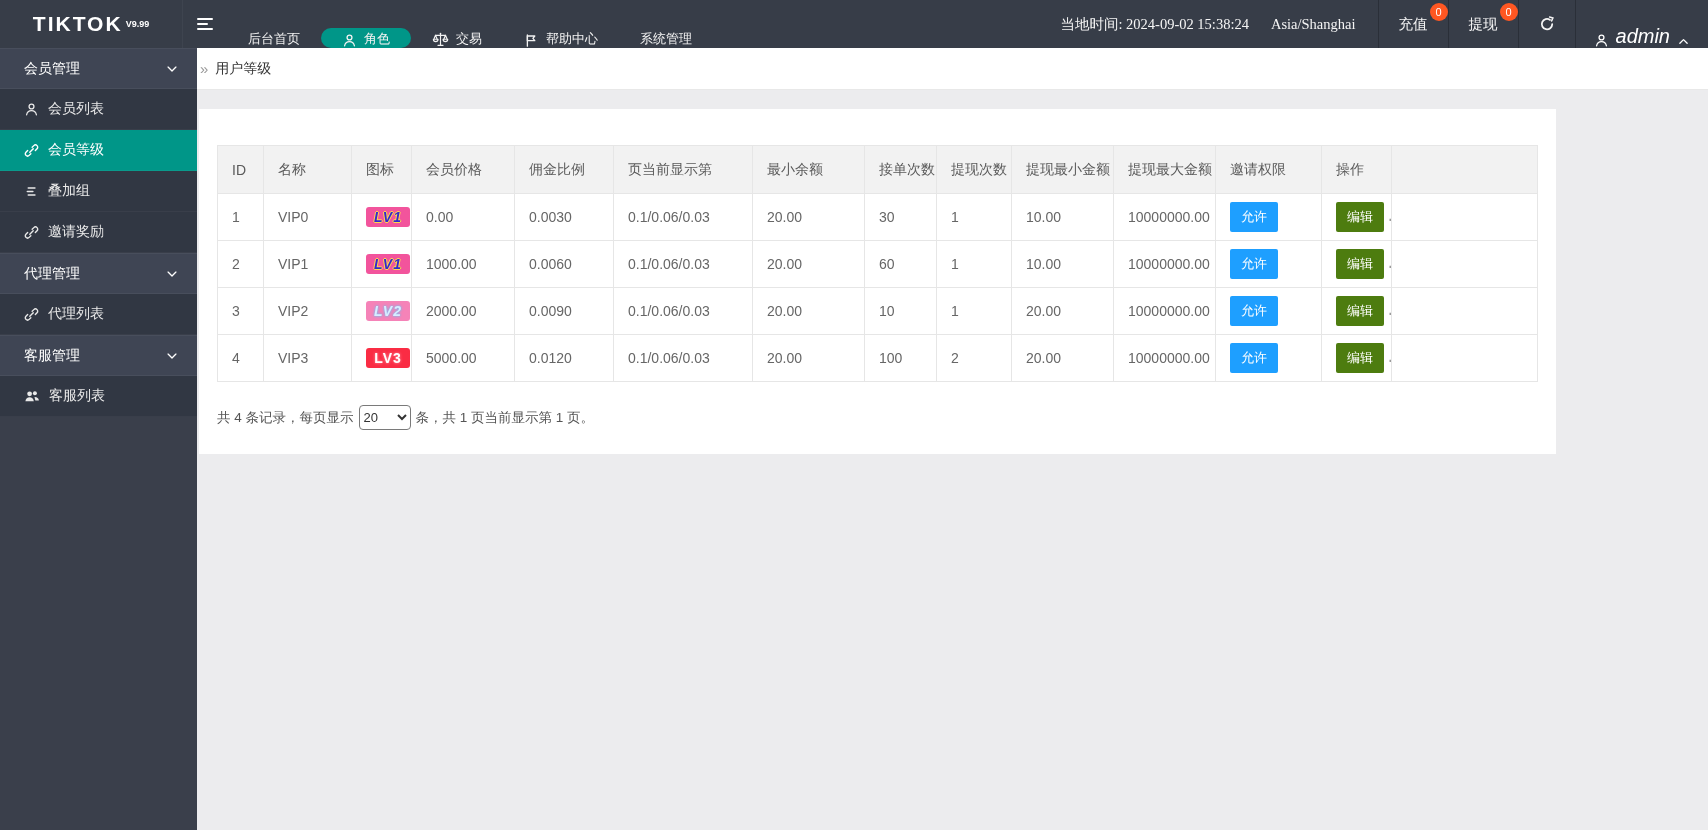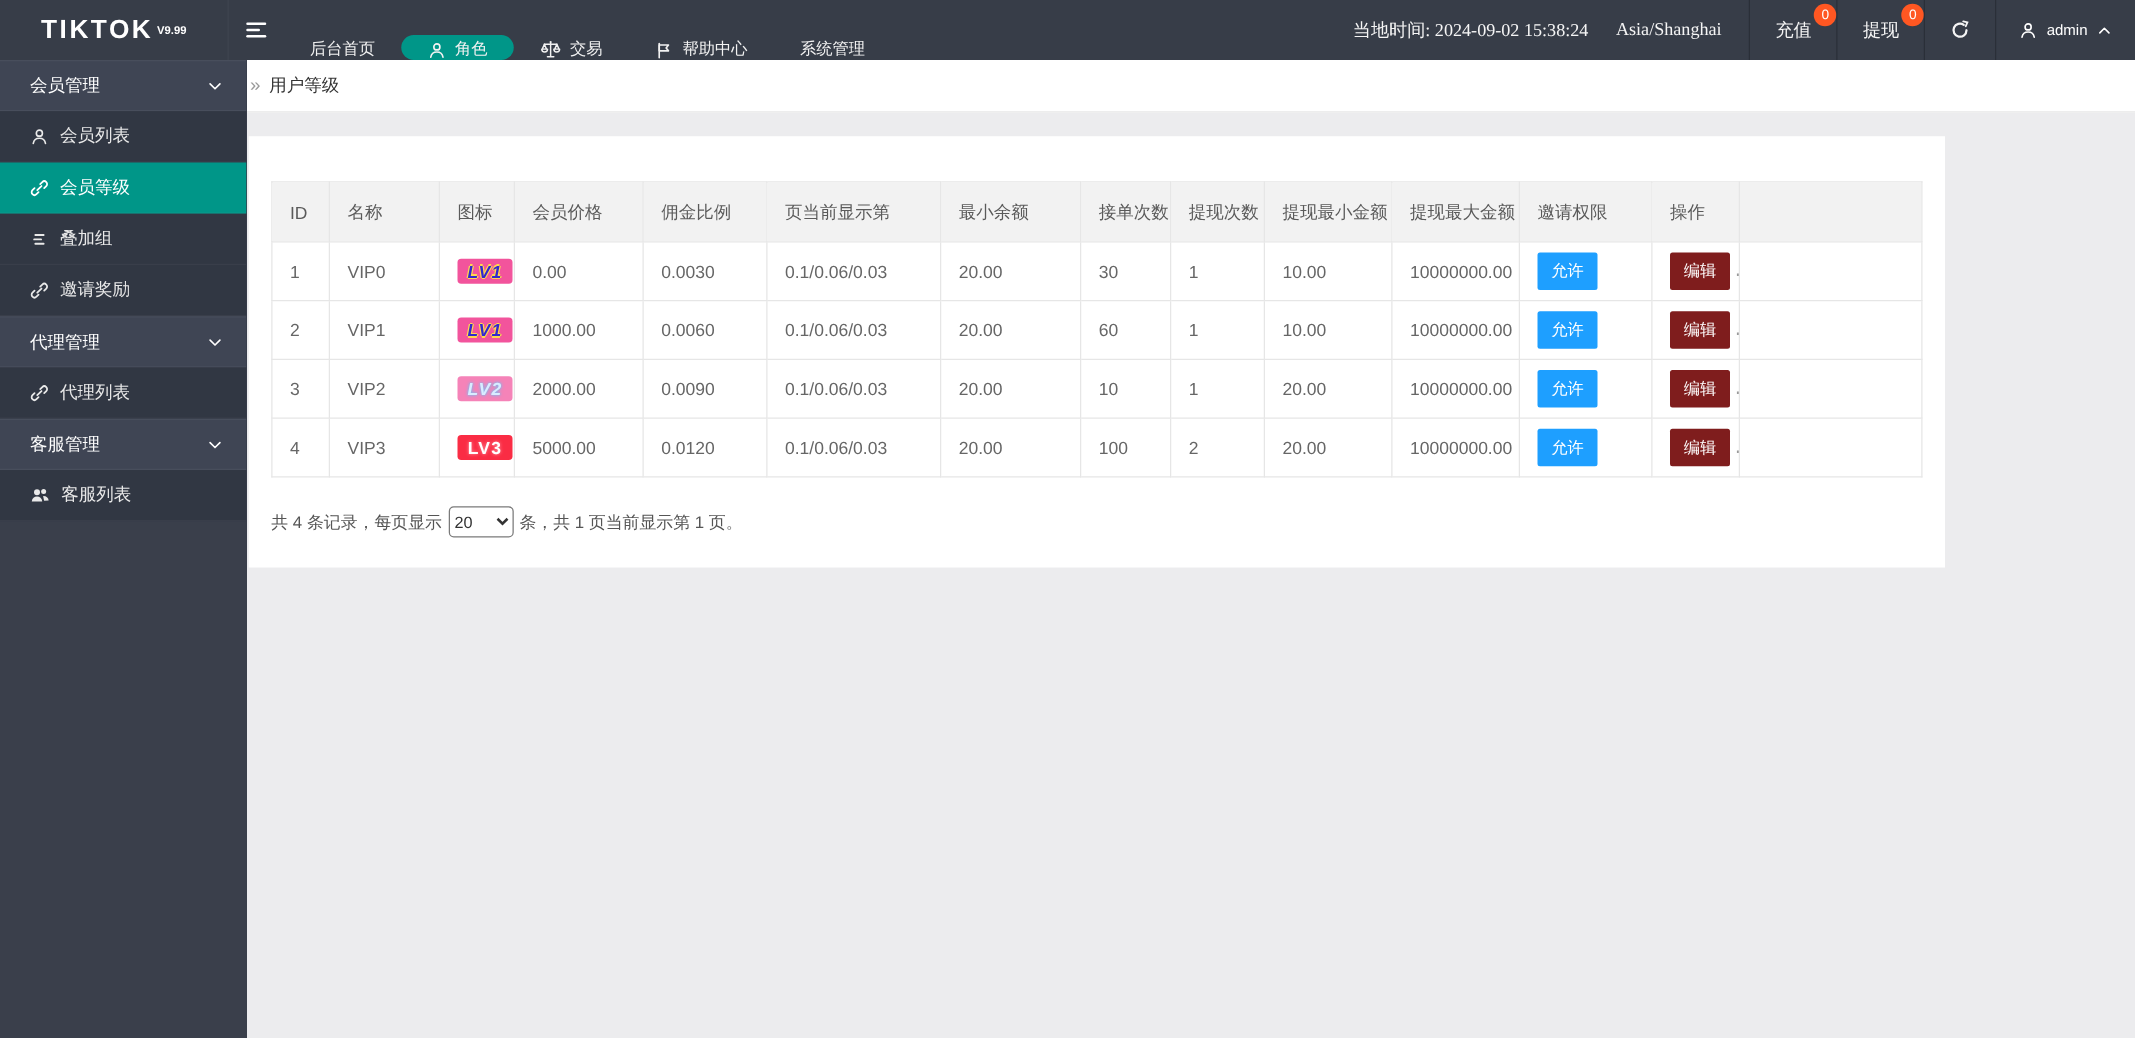--- a/index.html
+++ b/index.html
@@ -20,22 +20,22 @@
   .topnav { display:flex; align-items:stretch; }
   .nav-item { display:flex; align-items:flex-end; gap:7px; padding:0 21px;
     font-size:13px; color:#f2f2f2; cursor:pointer;margin-top:28px; }
   .nav-item.active { background:#009688;border-radius:15px; }
   .topbar-right { margin-left:auto; display:flex; align-items:stretch; }
   .time-box { display:flex; align-items:center; gap:22px; padding:0 22px; font-size:14.5px; color:#f5f5f5;font-family:Liberation Serif, serif; }
   .tool { position:relative; display:flex; align-items:center; padding:0 20px;
     font-size:14.5px; color:#f5f5f5; cursor:pointer; border-left:1px solid rgba(0,0,0,0.22); }
   .badge { position:absolute; top:3px; right:0px; min-width:18px; height:18px; line-height:18px;
     background:#ff5722; color:#fff; font-size:11px; border-radius:9px; text-align:center; padding:0 2px; }
-  .user-box { display:flex; align-items:center; gap:7px; padding:0 18px;
-    border-left:1px solid rgba(0,0,0,0.22); font-size:12px; cursor:pointer; }
+  .user-box { display:flex; align-items:flex-end; gap:7px; padding:0 18px;
+    border-left:1px solid rgba(0,0,0,0.22); font-size:20px; cursor:pointer;font-style:italic; }
   .icon { display:inline-flex; align-items:center; justify-content:center; line-height:0; }
 
   
   .sidebar { position:fixed; top:48px; left:0; width:197px; height:782px; background:#3a3f4b; z-index:10; }
   .group-title { height:41px; display:flex; align-items:center; justify-content:space-between;
     padding:0 18px 0 24px; background:#3f4554; color:#fff; font-size:14px; cursor:pointer;
     border-bottom:1px solid rgba(255,255,255,0.05); border-top:1px solid rgba(255,255,255,0.05); }
   .side-item { height:41px; display:flex; align-items:center; gap:9px; padding:0 0 0 24px;
     background:#313743; color:#e9e9e9; font-size:14px; cursor:pointer;
     border-bottom:1px solid rgba(255,255,255,0.04); }
@@ -58,21 +58,21 @@
 
   .lv { display:inline-block; min-width:44px; text-align:center; padding:2px 4px;
     border-radius:3px; font-weight:bold; font-style:italic; font-size:14px; letter-spacing:1px; }
   .lv1 { background:#f2549c; color:#3328cf; text-shadow:-1px 0 #ffd84d,1px 0 #ffd84d,0 1px #ffd84d,0 -1px #ffd84d; }
   .lv2 { background:#f583b8; color:#d9ecff; text-shadow:0 0 2px #7fb9ef,0 0 3px #7fb9ef; }
   .lv3 { background:#fa2c44; color:#ffffff; font-style:normal; text-shadow:0 0 3px #ff9aa6; }
 
   .btn { border:none; color:#fff; font-size:13px; padding:6px 11px; border-radius:2px;
     cursor:pointer; font-family:inherit; }
   .btn-blue { background:#1E9FFF; }
-  .btn-teal { background:#7f1d1d; }
+  .btn-teal { background:#4d7c0f; }
   .dots { color:#9a9a9a; margin-left:4px; letter-spacing:1px; font-weight:bold; cursor:pointer; }
 
   .pagination { display:flex; align-items:center; gap:5px; margin-top:23px;
     font-size:13.5px; color:#555; }
   .pagination select { height:25px; min-width:52px; border:1px solid #7a7a7a; border-radius:4px;
     font-size:13px; color:#333; background:#fff; font-family:inherit; }
 </style>
 </head>
 <body>
 

